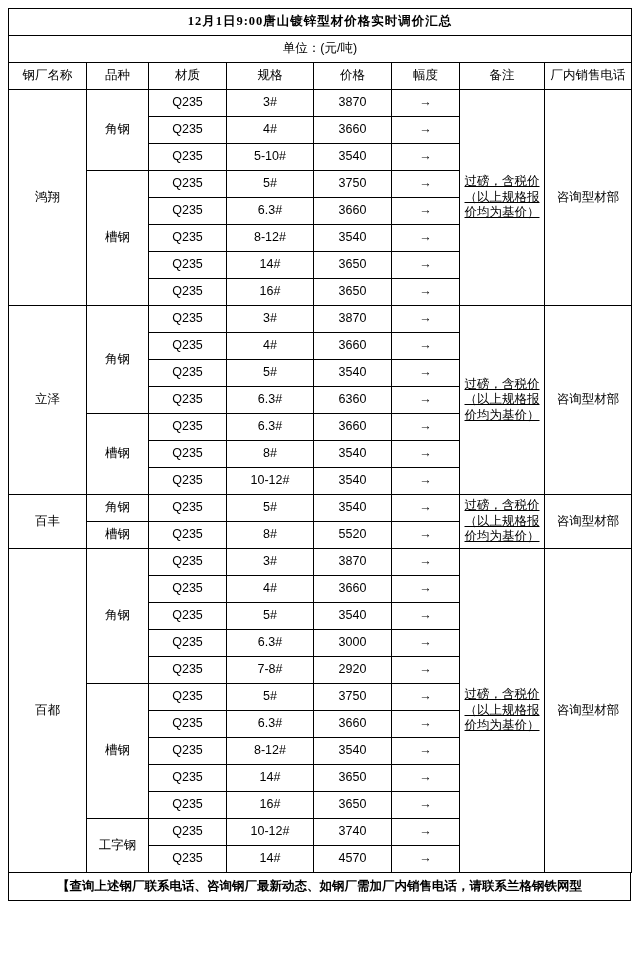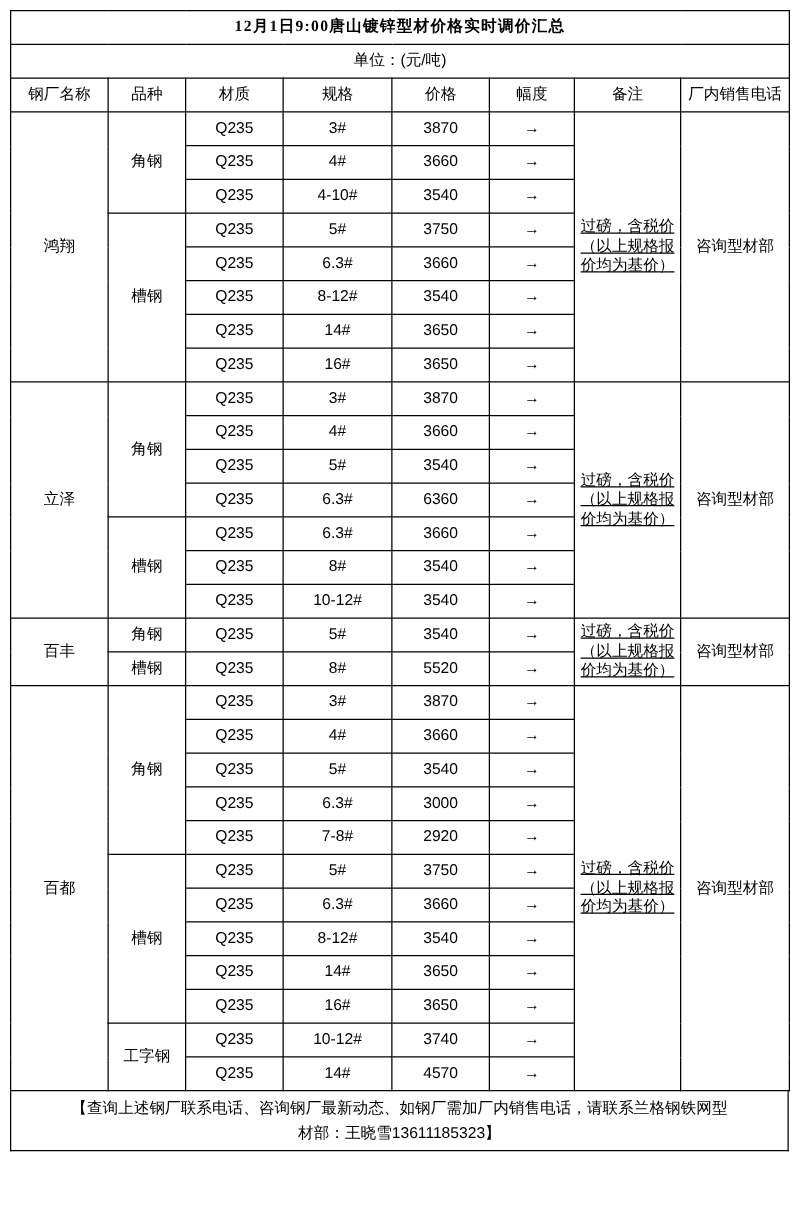--- a/index.html
+++ b/index.html
@@ -67,21 +67,21 @@
   td.phone-cell {
     font-size: 12.5px;
   }
   .footer {
     width: 623px;
     box-sizing: border-box;
     border: 1px solid #000000;
     border-top: none;
     text-align: center;
     font-size: 12.5px;
-    font-weight: normal;
+    font-weight: bold;
     line-height: 1.6;
     padding: 3px 4px 4px 4px;
   }
   .footer div {
     white-space: nowrap;
   }
 </style>
 </head>
 <body>
 
@@ -126,21 +126,21 @@
         <td class="phone-cell" rowspan="8">咨询型材部</td>
       </tr>
       <tr>
         <td>Q235</td>
         <td>4#</td>
         <td>3660</td>
         <td class="arrow-cell">→</td>
       </tr>
       <tr>
         <td>Q235</td>
-        <td>4-10#</td>
+        <td>5-10#</td>
         <td>3540</td>
         <td class="arrow-cell">→</td>
       </tr>
       <tr>
         <td class="kind-cell" rowspan="5">槽钢</td>
         <td>Q235</td>
         <td>5#</td>
         <td>3750</td>
         <td class="arrow-cell">→</td>
       </tr>
@@ -311,15 +311,14 @@
         <td>Q235</td>
         <td>14#</td>
         <td>4570</td>
         <td class="arrow-cell">→</td>
       </tr>
     </tbody>
   </table>
 
   <div class="footer">
     <div>【查询上述钢厂联系电话、咨询钢厂最新动态、如钢厂需加厂内销售电话，请联系兰格钢铁网型</div>
-    <div>材部：王晓雪13611185323】</div>
   </div>
 </div>
 
 </body></html>

